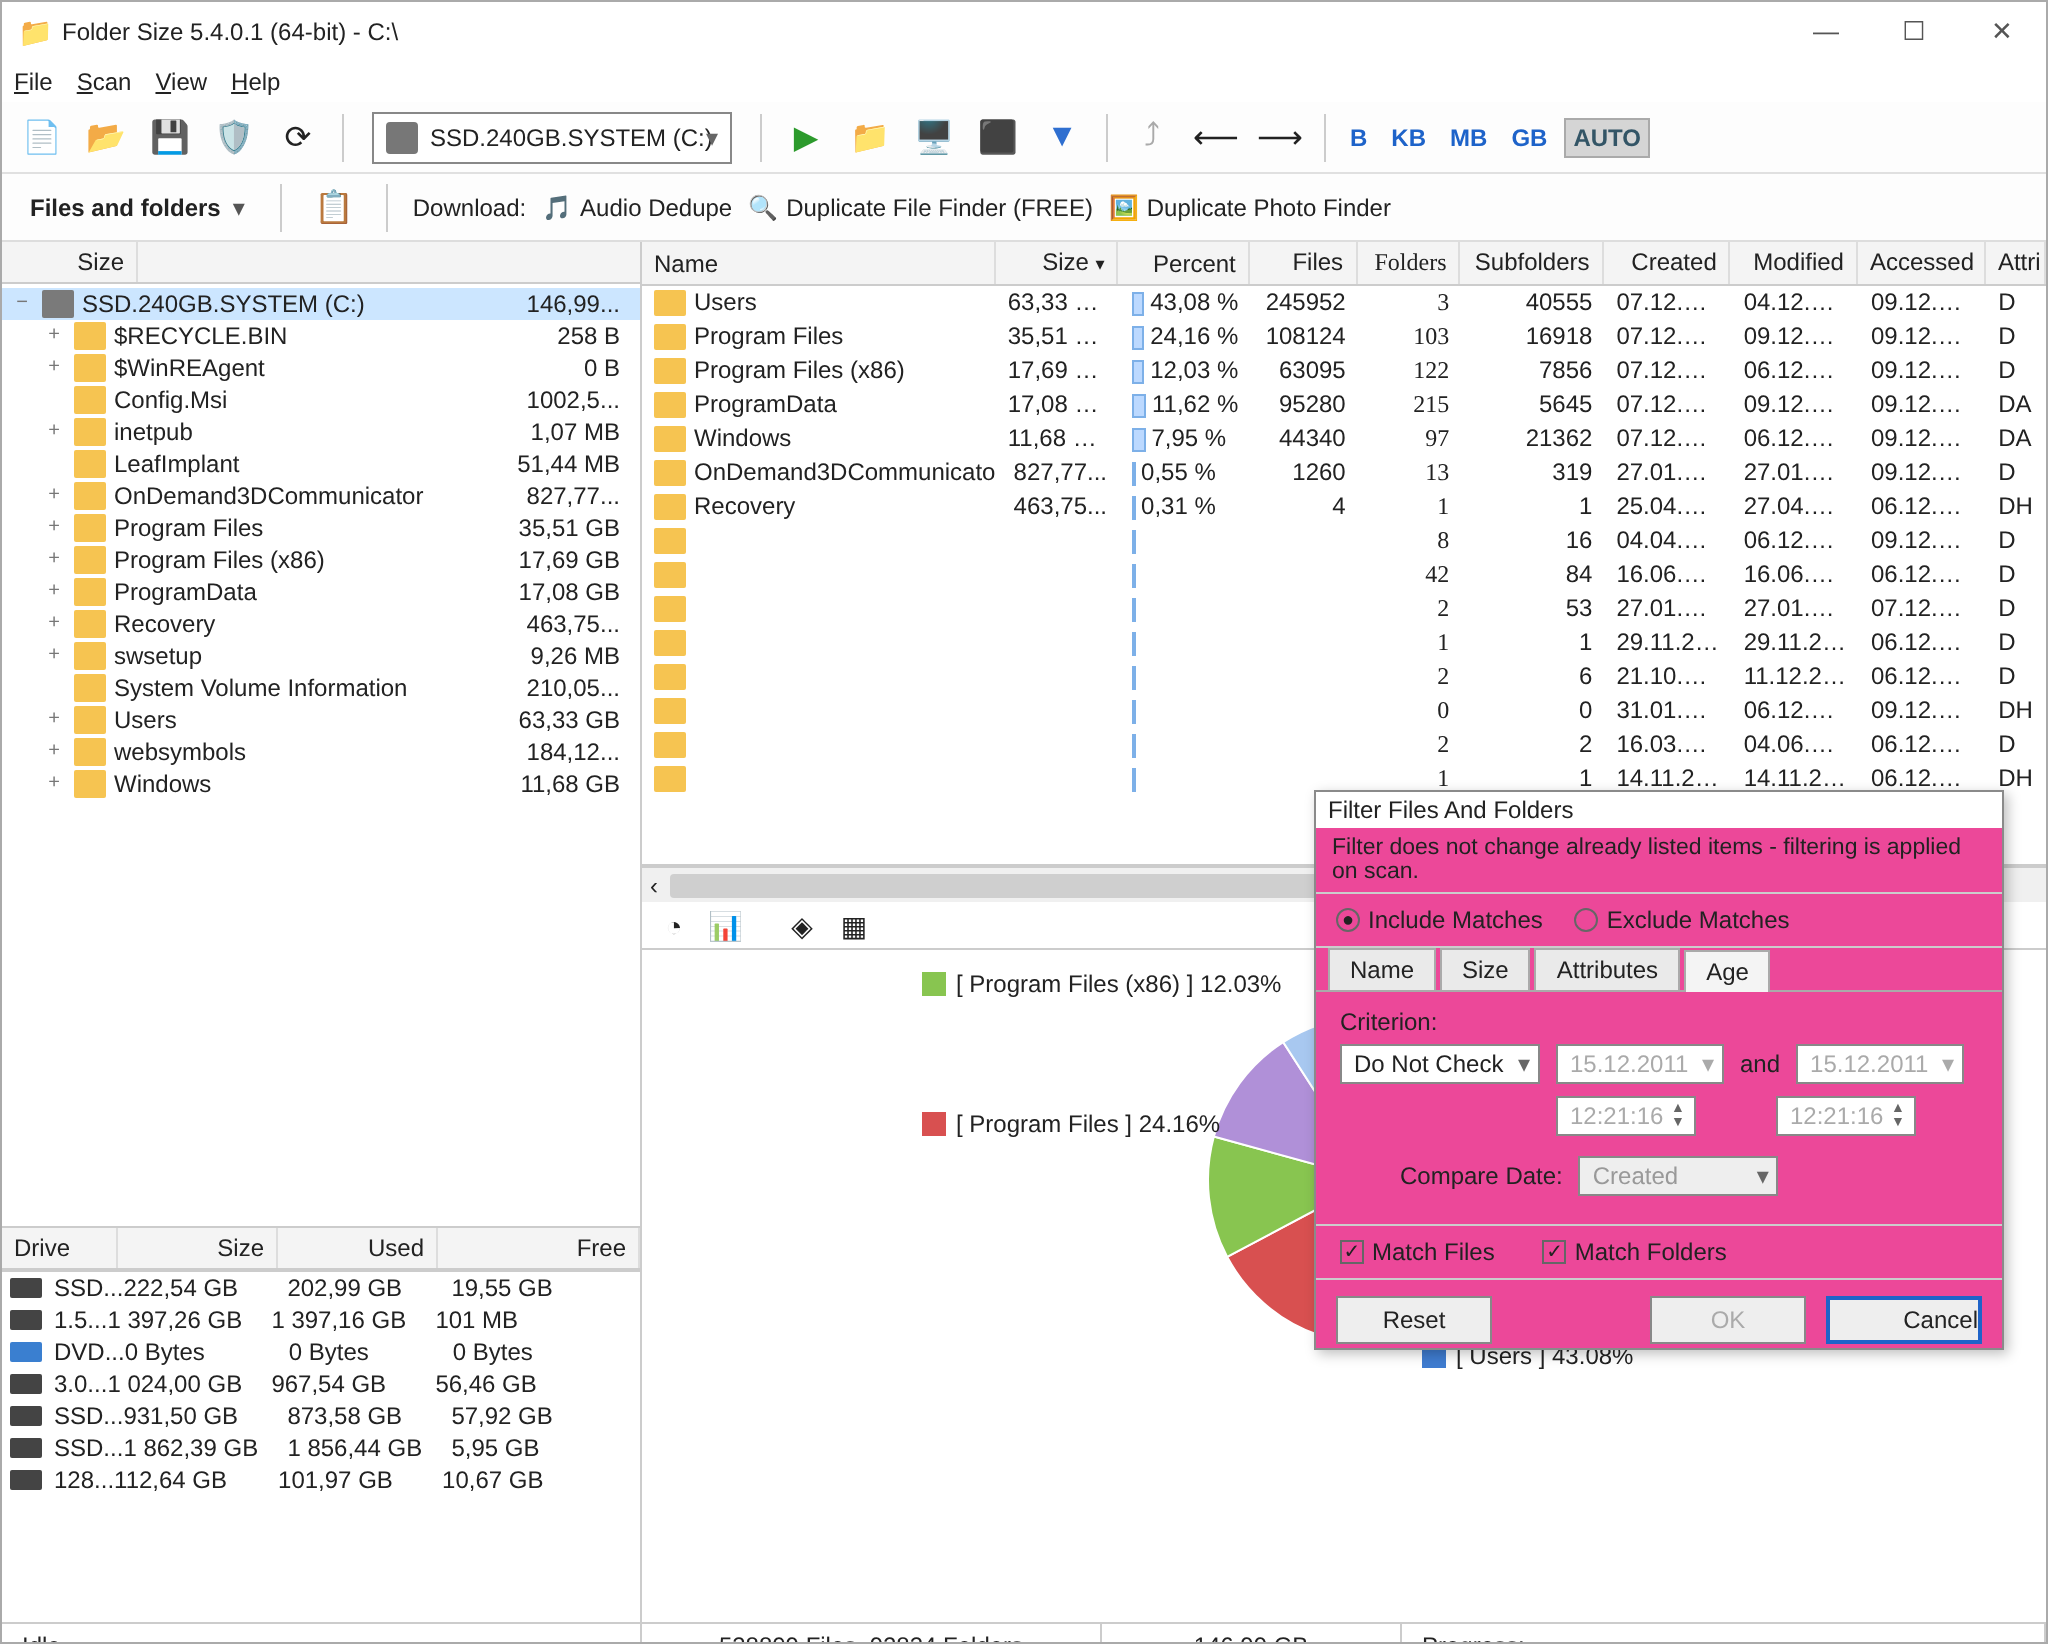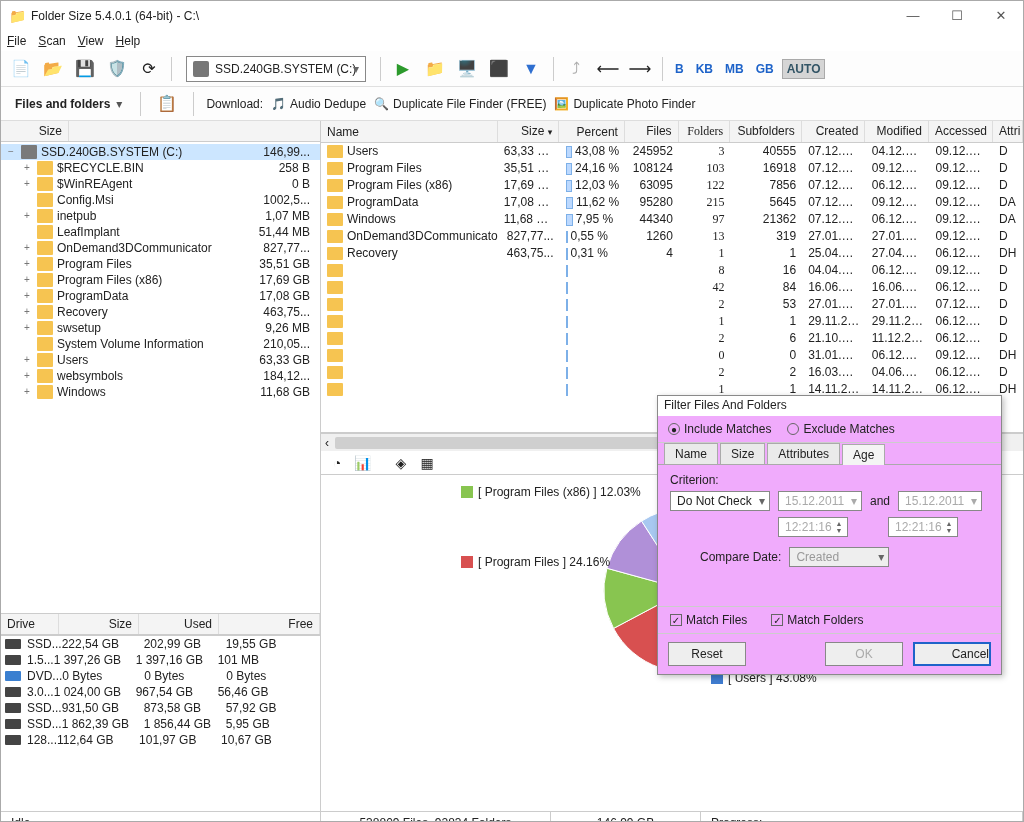--- a/index.html
+++ b/index.html
@@ -171,21 +171,21 @@
   .ctbtn{width:20px;height:20px;display:flex;align-items:center;justify-content:center;font-size:14px;}
   
   .chartarea{flex:1;position:relative;overflow:hidden;}
   .pielabel{position:absolute;font-size:12px;display:flex;align-items:center;gap:5px;}
   .pielabel .sw{width:12px;height:12px;}
   
   .dialog{
     position:absolute;
     left:336px; top:274px;
     width:345px; height:280px;
-    background:#f0abfc; border:1px solid #8a8a8a;
+    background:#ec4899; border:1px solid #8a8a8a;
     box-shadow:2px 2px 6px rgba(0,0,0,.25);
     display:flex; flex-direction:column;
   }
   .dlg-title{height:20px;background:#fff;padding:2px 6px;font-size:12px;}
   .dlg-sub{padding:4px 8px;font-size:11.5px;border-bottom:1px solid #ccc;}
   .dlg-radios{display:flex;gap:16px;padding:6px 10px;align-items:center;border-bottom:1px solid #ccc;}
   .dlg-tabs{display:flex;height:22px;border-bottom:1px solid #aaa;padding-left:6px;}
   .dtab{padding:3px 10px;border:1px solid #aaa;border-bottom:none;background:#eaeaea;margin-right:2px;font-size:12px;}
   .dtab.active{background:#f4f4f4;position:relative;top:1px;}
   .dlg-body{padding:8px 12px;flex:1;}
@@ -718,20 +718,21 @@
           <div class="pielabel" style="left: 140px; top: 10px;"><span class="sw" style="background:#88c550"></span>[ Program Files (x86) ] 12.03%</div>
           <div class="pielabel" style="left: 420px; top: 20px;"><span class="sw" style="background:#b090d8"></span>[ ProgramData ] 11.62%</div>
           <div class="pielabel" style="left: 440px; top: 46px;"><span class="sw" style="background:#a8c8f0"></span>[ Windows ] 7.95%</div>
           <div class="pielabel" style="left: 440px; top: 70px;"><span class="sw" style="background:#f0a050"></span>[ OnDemand3DCommunicator ] 0.55%</div>
           <div class="pielabel" style="left: 440px; top: 94px;"><span class="sw" style="background:#40a060"></span>Others 0.61%</div>
         </div>
     </div>
 
     <div class="dialog">
       <div class="dlg-title">Filter Files And Folders</div>
+      <div class="dlg-sub">Filter does not change already listed items - filtering is applied on scan.</div>
       <div class="dlg-radios">
         <label class="chk">
           <span class="box" style="border-radius:7px">●</span>
           <span>Include Matches</span>
         </label>
         <label class="chk">
           <span class="box" style="border-radius:7px"></span>
           <span>Exclude Matches</span>
         </label>
       </div>

